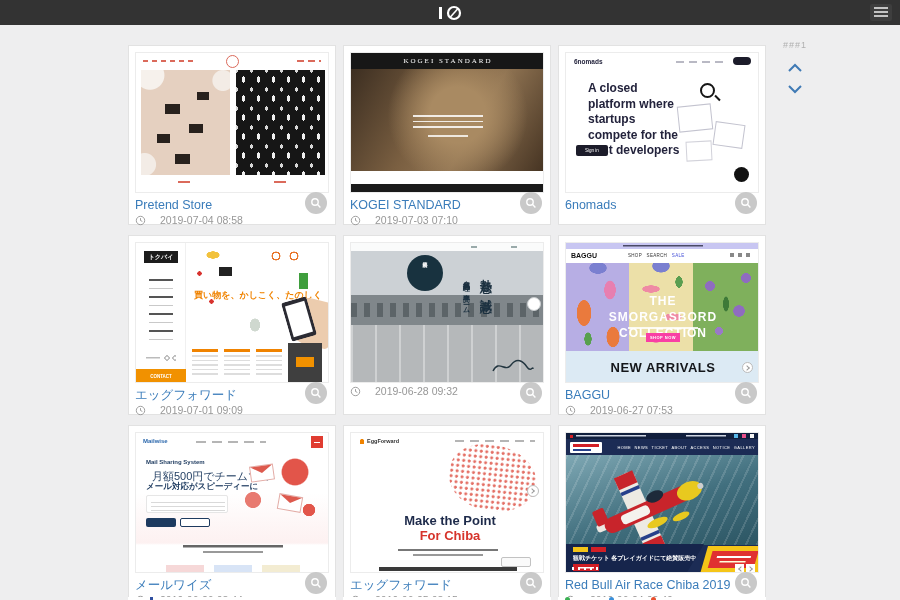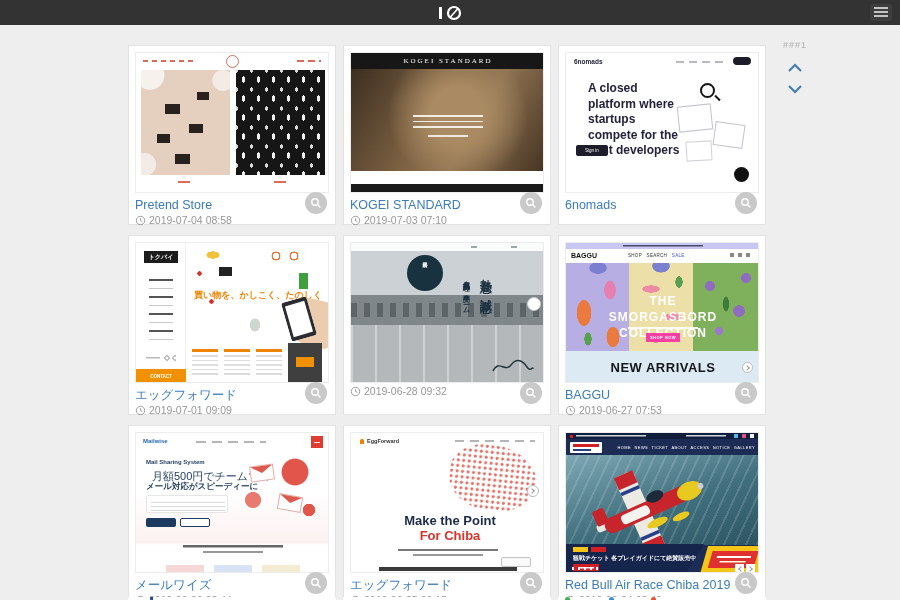--- a/index.html
+++ b/index.html
@@ -7,21 +7,21 @@
 .a{position:absolute}
 
 .hdr{position:absolute;left:0;top:0;width:900px;height:25px;background:#333}
 .burger{position:absolute;right:8px;top:4px;width:22px;height:17px;background:#3e3e3e;border-radius:2px;padding:3px 4px;cursor:pointer}
 .burger i{display:block;height:2px;background:#c4c4c4;margin-bottom:2px}
 
 .grid{position:absolute;left:128px;top:45px;width:640px;display:grid;grid-template-columns:repeat(3,208px);gap:10px 7px}
 .card{width:208px;height:180px;background:#fff;border:1px solid #e2e2e2;padding:6px;position:relative}
 .thumb{position:relative;width:194px;height:141px;border:1px solid #ececec;background:#fff;overflow:hidden;cursor:pointer}
 .ctitle{margin-top:5px;font-size:12.5px;color:#3a7cba;line-height:1.15;white-space:nowrap;overflow:hidden;cursor:pointer}
-.cmeta{margin-top:2px;font-size:10.5px;color:#979797;display:flex;align-items:center;gap:3px}
+.cmeta{margin-top:2px;font-size:10.5px;color:#979797;display:flex;align-items:center;gap:14px}
 .zoombtn{position:absolute;right:8px;bottom:10px;width:22px;height:22px;border-radius:50%;background:#c9c9c9;display:flex;align-items:center;justify-content:center;cursor:pointer}
 
 .pag{position:absolute;left:773px;top:40px;width:44px;text-align:center}
 .pag .cnt{font-size:9px;color:#b0b0b0;letter-spacing:1px}
 .pbtn{width:18px;height:12px;margin:9px auto 0;cursor:pointer}
 
 .sliver{position:absolute;top:597px;width:208px;height:3px;background:#fff}
 
 .chev{width:4px;height:4px;border-right:1.2px solid #999;border-top:1.2px solid #999;transform:rotate(45deg)}
 

